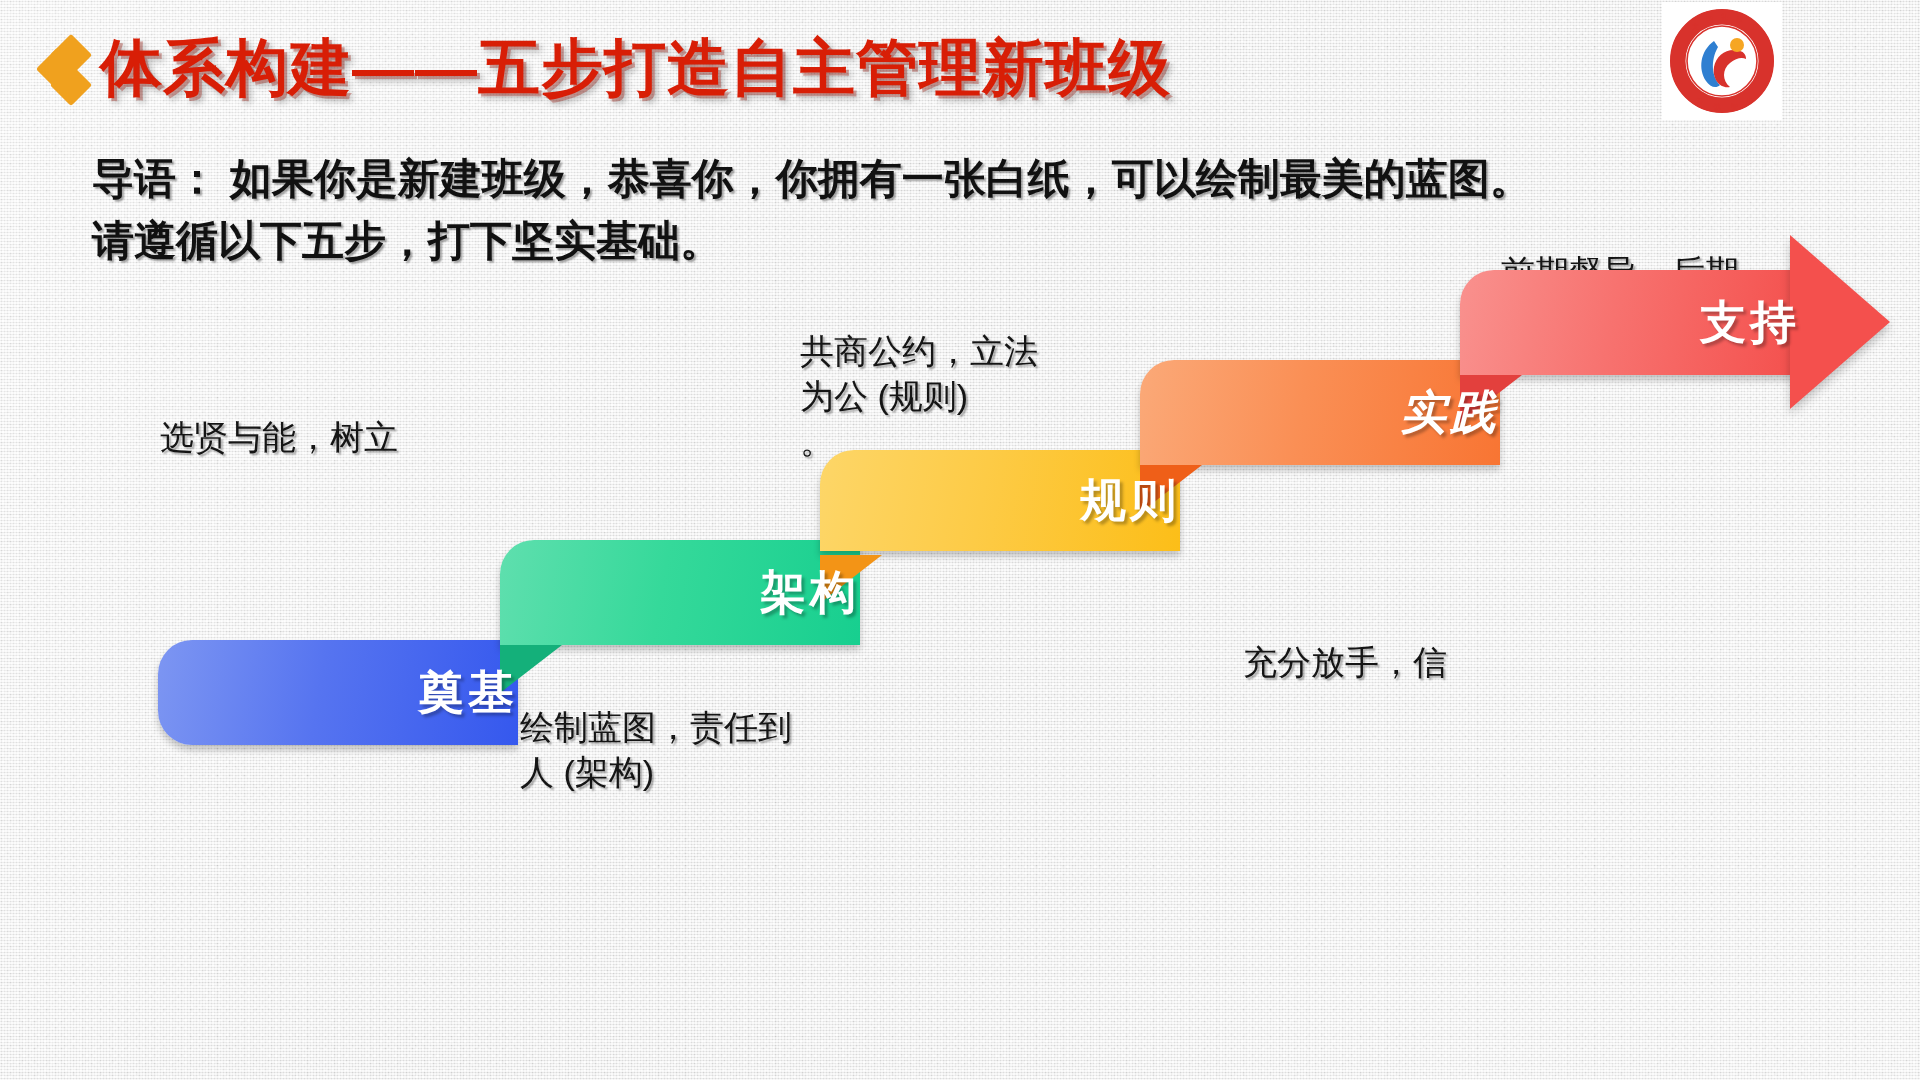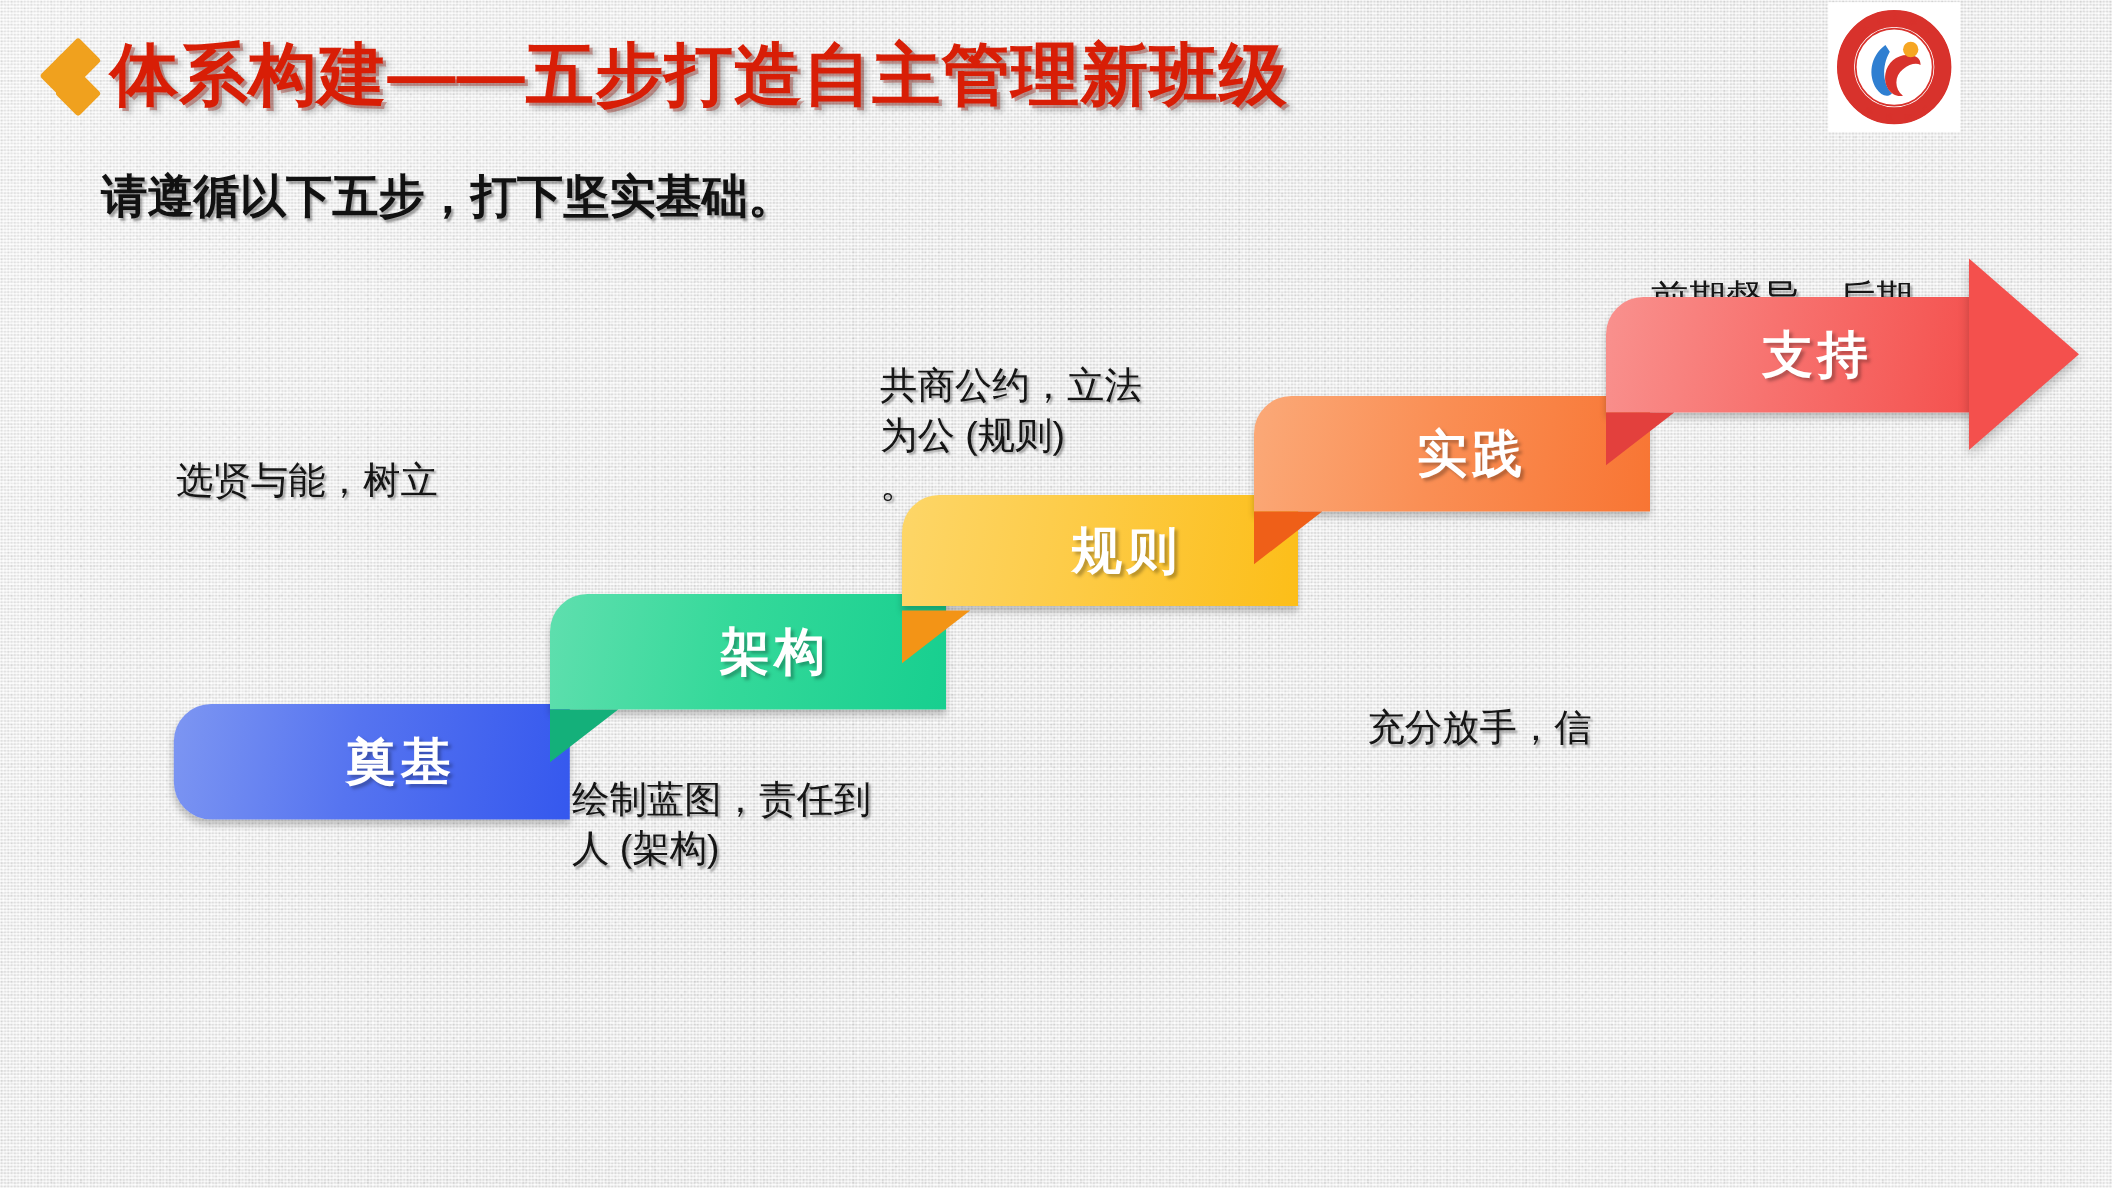--- a/index.html
+++ b/index.html
@@ -59,21 +59,21 @@
   }
 
   
   #process { position:absolute; left:0; top:300px; width:1920px; height:640px; }
 
   .step { position:absolute; }
 
   
   .chev {
     position:absolute;
-    display:flex; align-items:center; justify-content:center;
+    display:flex; align-items:center; justify-content:flex-end;
     color:#fff; font-size:46px; font-weight:bold; letter-spacing:4px;
     text-shadow:3px 3px 3px rgba(0,0,0,.28);
   }
   .chev .lbl { position:relative; z-index:3; }
 
   
   .tab {
     position:absolute; width:0; height:0; z-index:1;
   }
 
@@ -109,21 +109,21 @@
     left:820px; top:255px;
     border-left:62px solid #f39416; border-bottom:48px solid transparent;
   }
 
   #step4 .chev {
     left:1140px; top:60px; width:360px; height:105px;
     border-radius:34px 0 0 0;
     background:linear-gradient(100deg,#fba978 0%,#fa8f55 45%,#f87533 100%);
     box-shadow:0 5px 7px rgba(0,0,0,.22);
   }
-  #step4 .chev .lbl { margin-left:36px; }
+  #step4 .chev .lbl { margin-left:36px;font-style:italic; }
   #step4 .tab {
     left:1140px; top:165px;
     border-left:62px solid #ef5f18; border-bottom:48px solid transparent;
   }
 
   
   #step5 .chev {
     left:1460px; top:-30px; width:340px; height:105px;
     border-radius:34px 0 0 0;
     background:linear-gradient(100deg,#f9918e 0%,#f7726f 45%,#f4504d 100%);
@@ -190,20 +190,21 @@
               <text x="46" y="102">慎</text>
               <text x="63" y="102">智</text>
               <text x="79" y="95">心</text>
           </g>
         </svg>
       </div>
     </div>
   </div>
 
   <div id="lead">
+    <div class="ln">导语： 如果你是新建班级，恭喜你，你拥有一张白纸，可以绘制最美的蓝图。</div>
     <div class="ln">请遵循以下五步，打下坚实基础。</div>
   </div>
 
   <div id="process">
 
     <div class="step" id="step1">
       <div class="cap" id="cap1">
         <div>选贤与能，树立</div>
       </div>
       <div class="chev">

